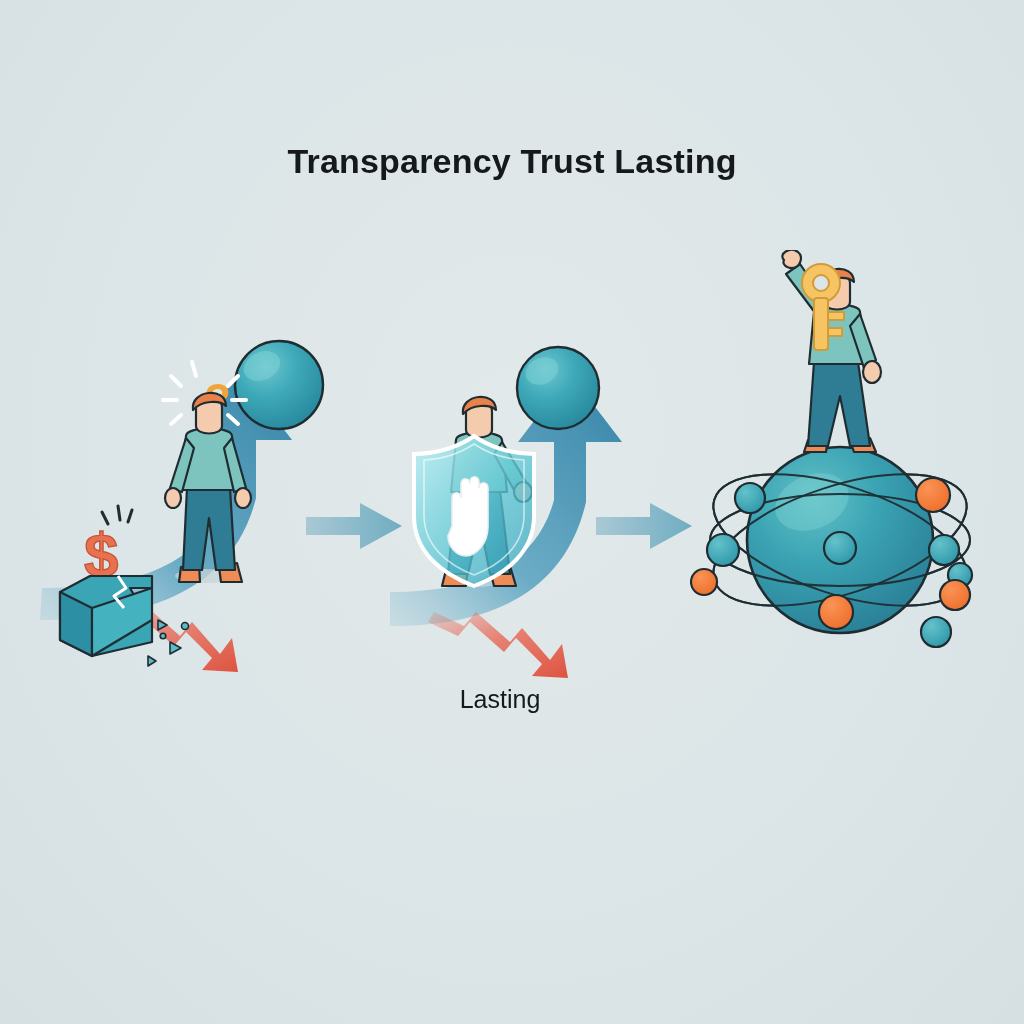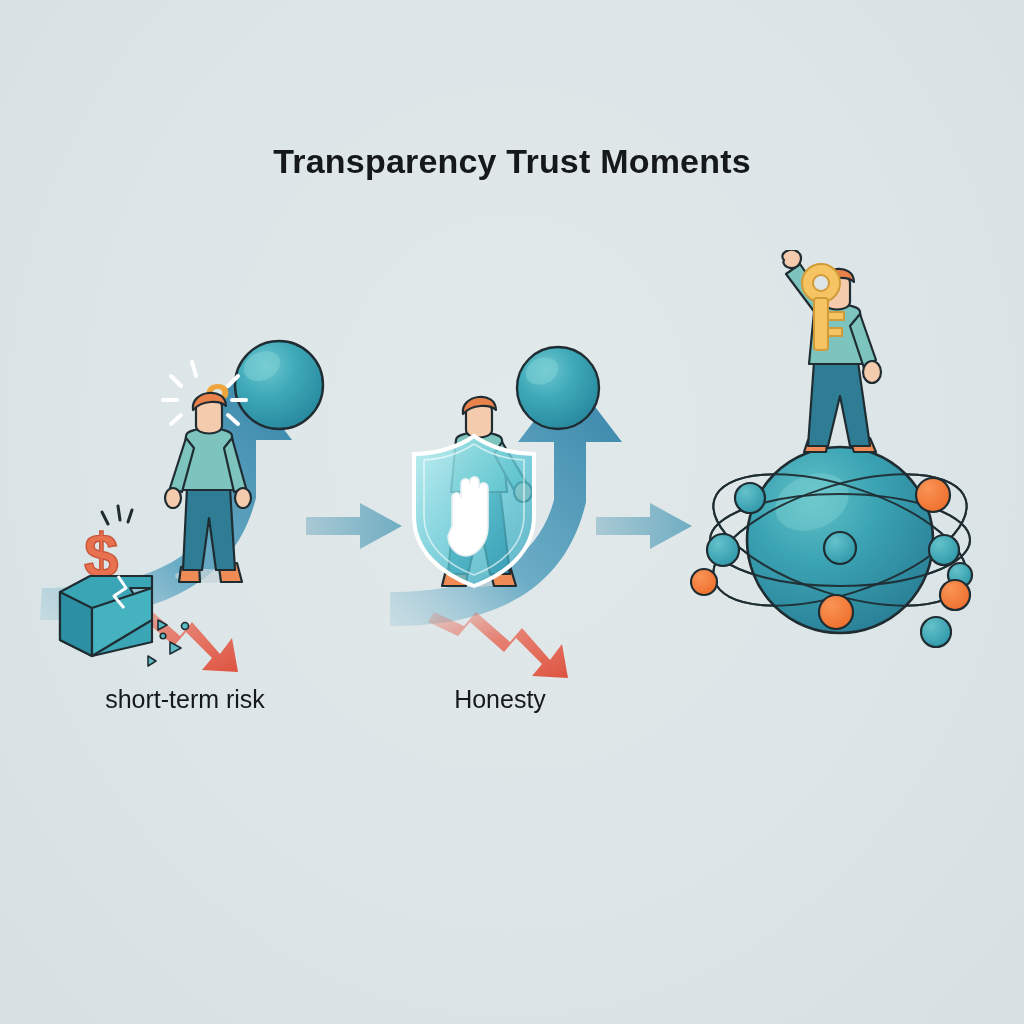--- a/index.html
+++ b/index.html
@@ -43,21 +43,21 @@
   #caption-3 { left: 710px; top: 648px; width: 260px; }
 
   .scene { position: absolute; }
   .svg-layer { position: absolute; left: 0; top: 0; }
 </style>
 </head>
 <body>
 
 <div id="canvas">
 
-  <div id="title">Transparency Trust Moments</div>
+  <div id="title">Transparency Trust Lasting</div>
 
   <div class="scene" style="left:30px; top:320px; width:330px; height:380px;">
     <svg class="svg-layer" width="330" height="380" viewBox="0 0 330 380">
       <defs>
         <radialGradient id="sph1" cx="35%" cy="28%" r="72%">
           <stop offset="0%" stop-color="#6fc7ce"></stop>
           <stop offset="48%" stop-color="#3ea9b9"></stop>
           <stop offset="100%" stop-color="#2a8ca0"></stop>
         </radialGradient>
         <linearGradient id="uparr1" x1="0" y1="1" x2="1" y2="0">
@@ -289,16 +289,15 @@
       <g stroke="#d19c38" stroke-width="2" stroke-linejoin="round">
         <circle cx="131" cy="33" r="19" fill="#f6c463"></circle>
         <circle cx="131" cy="33" r="8" fill="#dde5e7" stroke="#d19c38" stroke-width="2"></circle>
         <rect x="124" y="48" width="14" height="52" rx="3" fill="#f6c463"></rect>
         <path d="M 138 62 L 154 62 L 154 70 L 138 70 Z" fill="#f6c463"></path>
         <path d="M 138 78 L 152 78 L 152 86 L 138 86 Z" fill="#f6c463"></path>
       </g>
     </svg>
   </div>
 
-  <div class="caption" id="caption-1">short-term risk</div>
-  <div class="caption" id="caption-2">Honesty</div>
+  <div class="caption" id="caption-2">Lasting</div>
 
 </div>
 
 </body></html>

